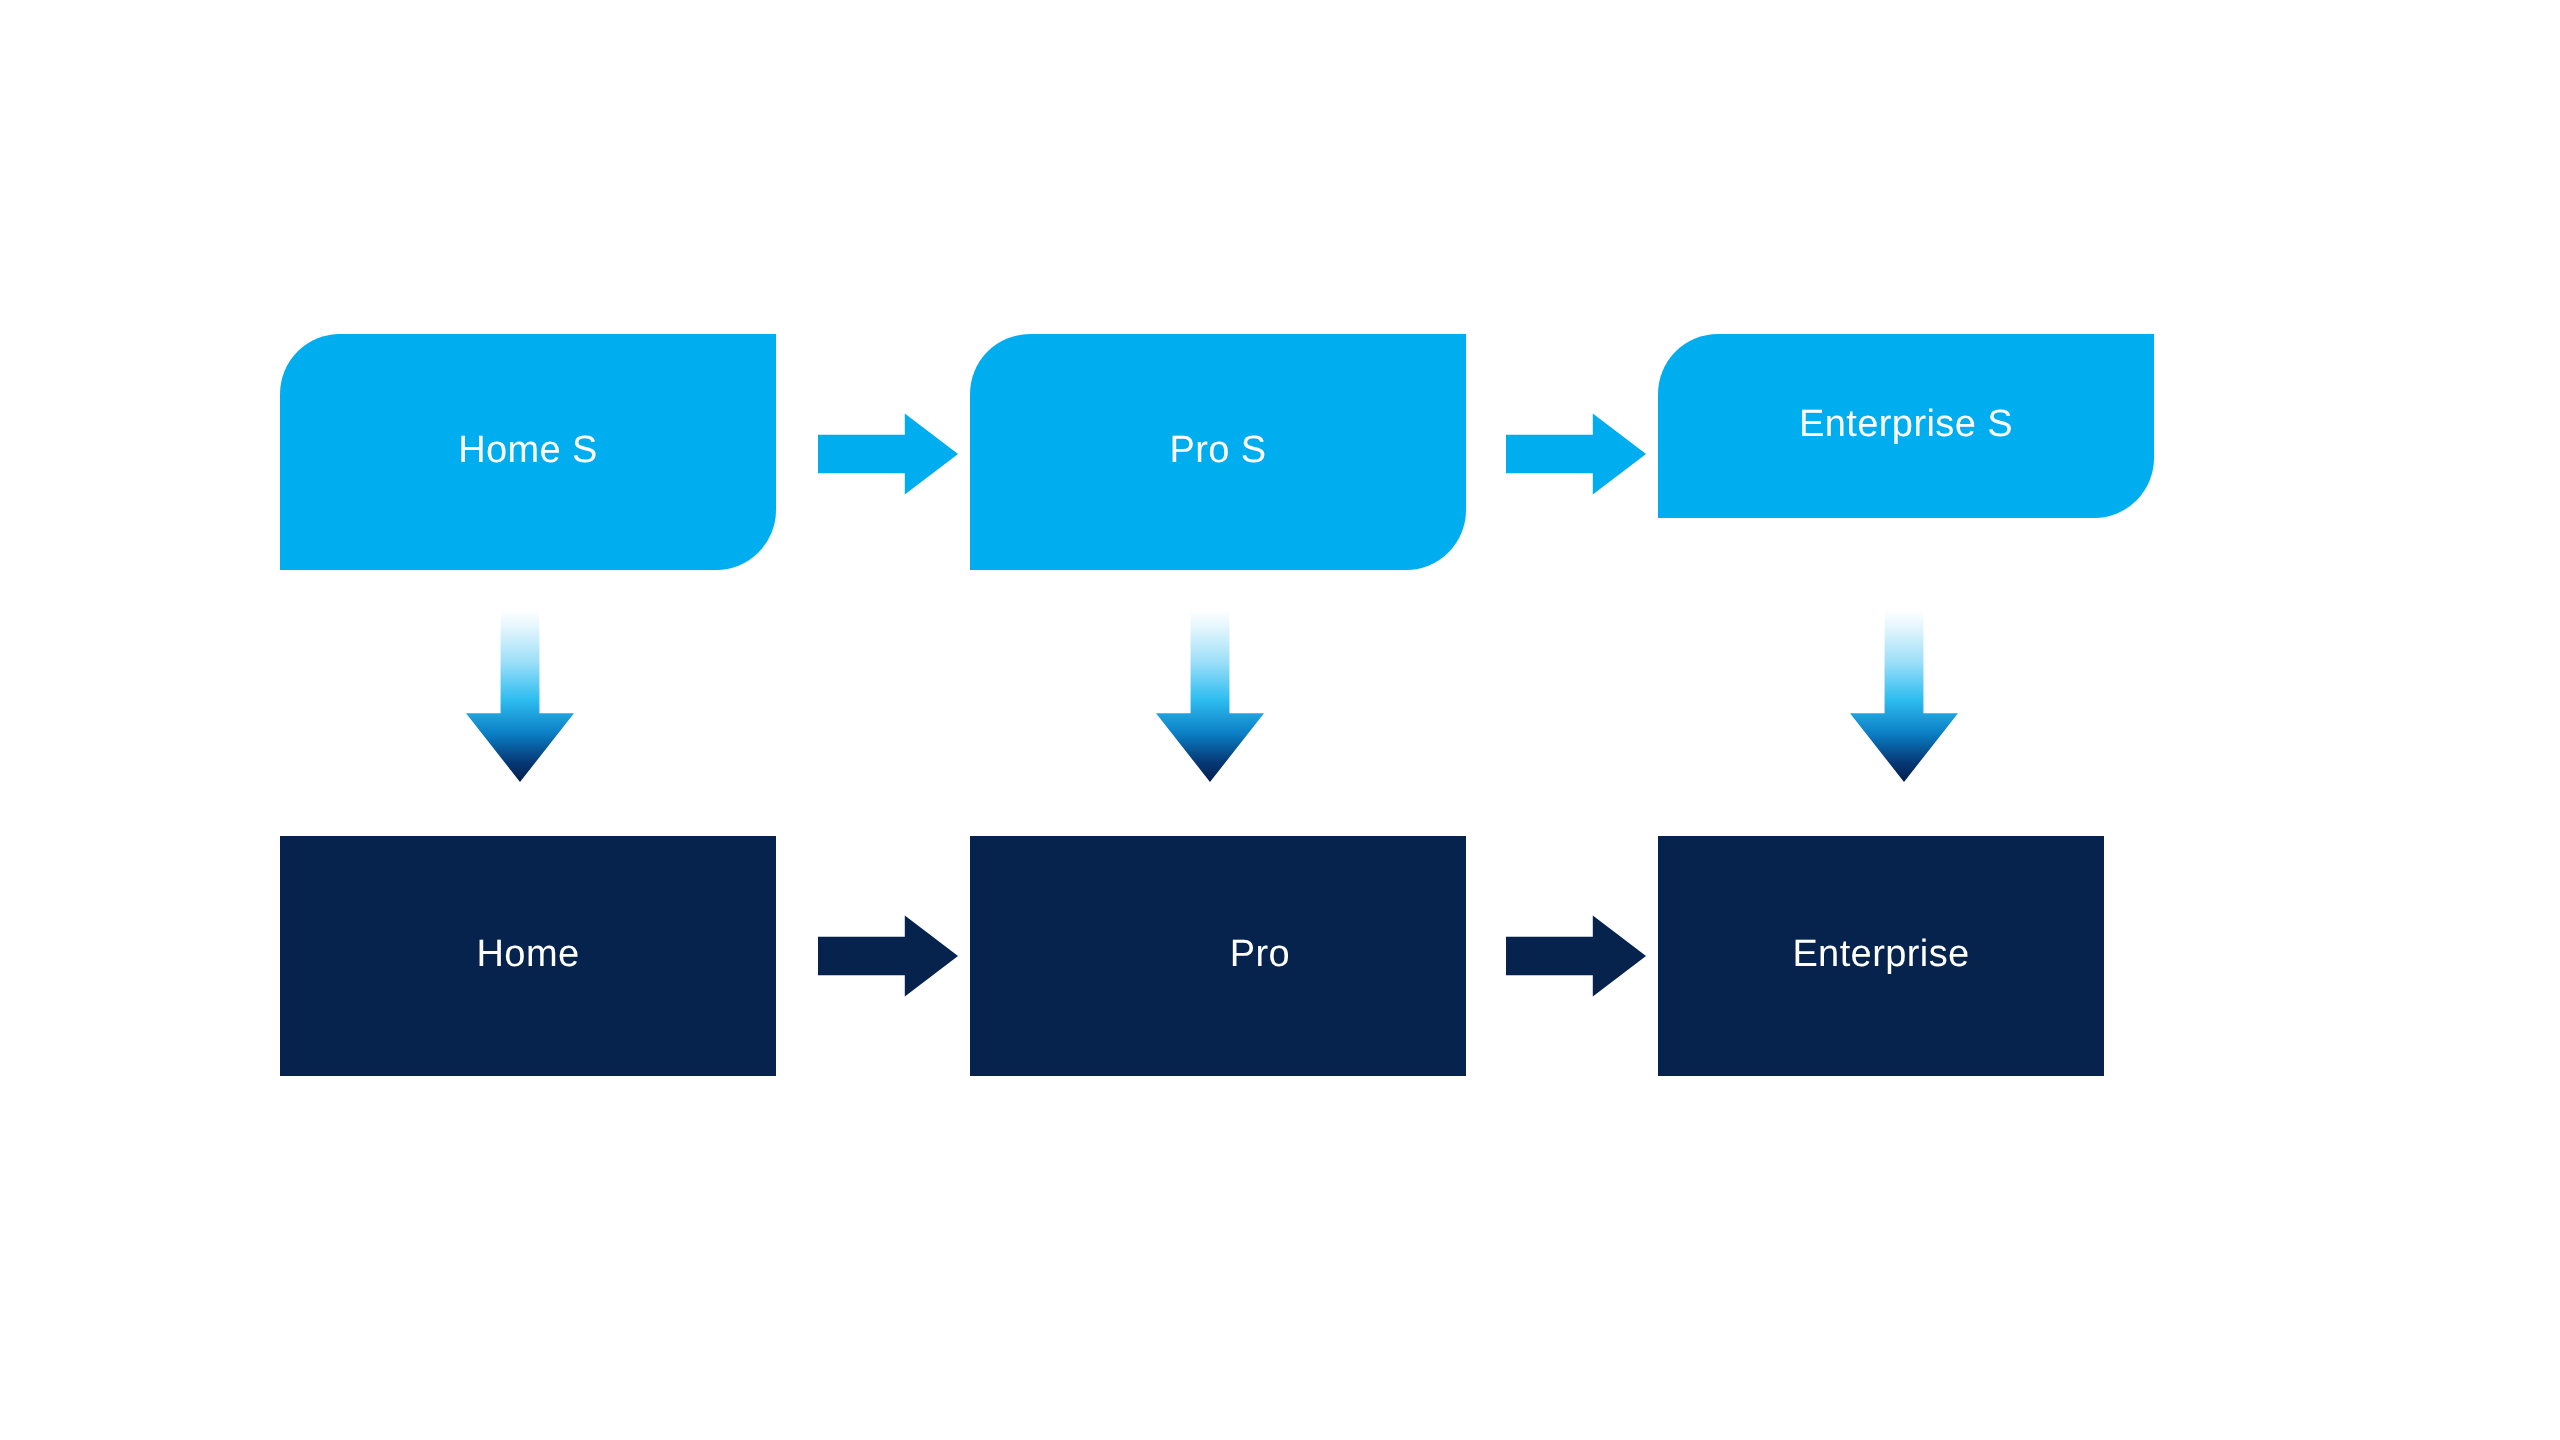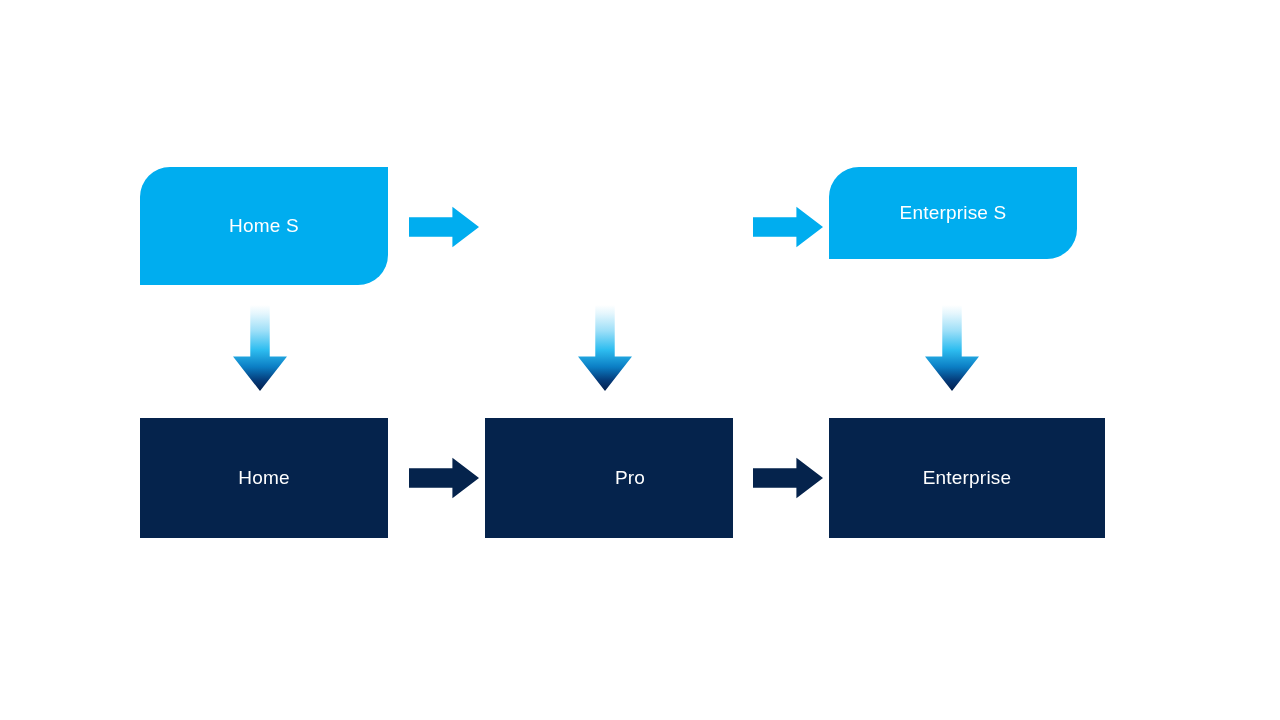--- a/index.html
+++ b/index.html
@@ -87,20 +87,23 @@
 </style>
 </head>
 <body>
 
 <div id="canvas">
 
   <div class="node tier-top" style="left:140px; top:167px; width:248px; height:118px;">
     <span class="node-label">Home S</span>
   </div>
 
+  <div class="node tier-top" style="left:485px; top:167px; width:248px; height:118px;">
+    <span class="node-label">Pro S</span>
+  </div>
 
   <div class="node tier-top" style="left:829px; top:167px; width:248px; height:92px;">
     <span class="node-label">Enterprise S</span>
   </div>
 
   <div class="arrow-right light" style="left:409px; top:205px; width:70px; height:44px;"></div>
 
   <div class="arrow-right light" style="left:753px; top:205px; width:70px; height:44px;"></div>
 
   <div class="arrow-down" style="left:233px; top:305px; width:54px; height:86px;"></div>
@@ -110,21 +113,21 @@
   <div class="arrow-down" style="left:925px; top:305px; width:54px; height:86px;"></div>
 
   <div class="node tier-bottom" style="left:140px; top:418px; width:248px; height:120px;">
     <span class="node-label">Home</span>
   </div>
 
   <div class="node tier-bottom" style="left:485px; top:418px; width:248px; height:120px;padding-left:42px;">
     <span class="node-label">Pro</span>
   </div>
 
-  <div class="node tier-bottom" style="left:829px; top:418px; width:276px; height:120px;">
+  <div class="node tier-bottom" style="left:829px; top:418px; width:223px; height:120px;">
     <span class="node-label">Enterprise</span>
   </div>
 
   <div class="arrow-right dark" style="left:409px; top:456px; width:70px; height:44px;"></div>
 
   <div class="arrow-right dark" style="left:753px; top:456px; width:70px; height:44px;"></div>
 
 </div>
 
 </body></html>

